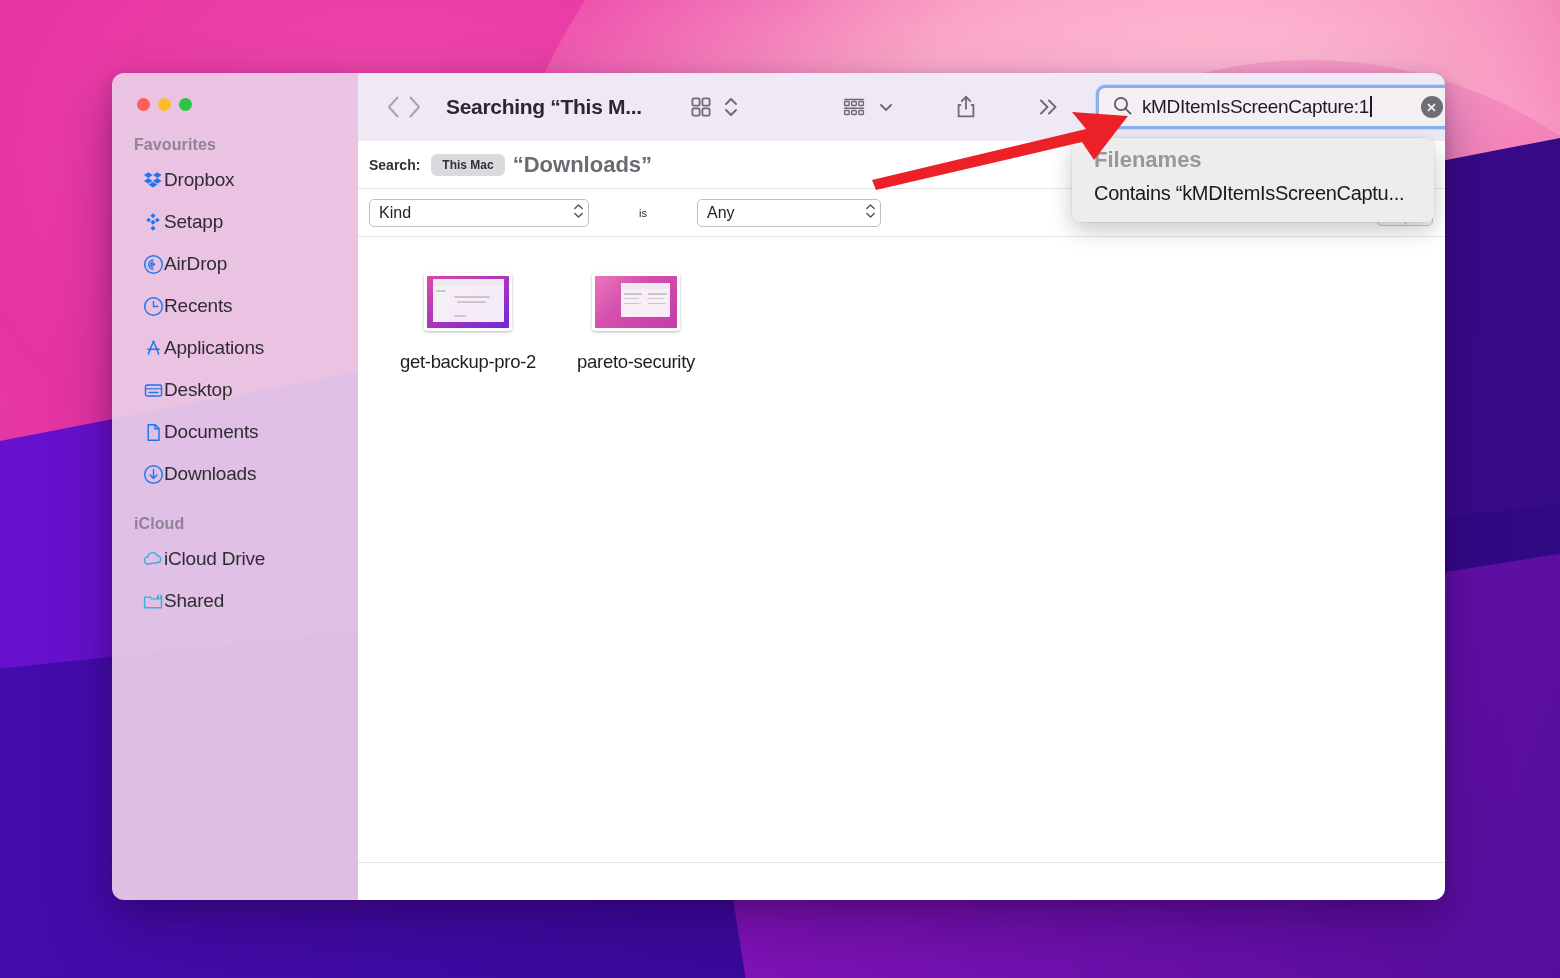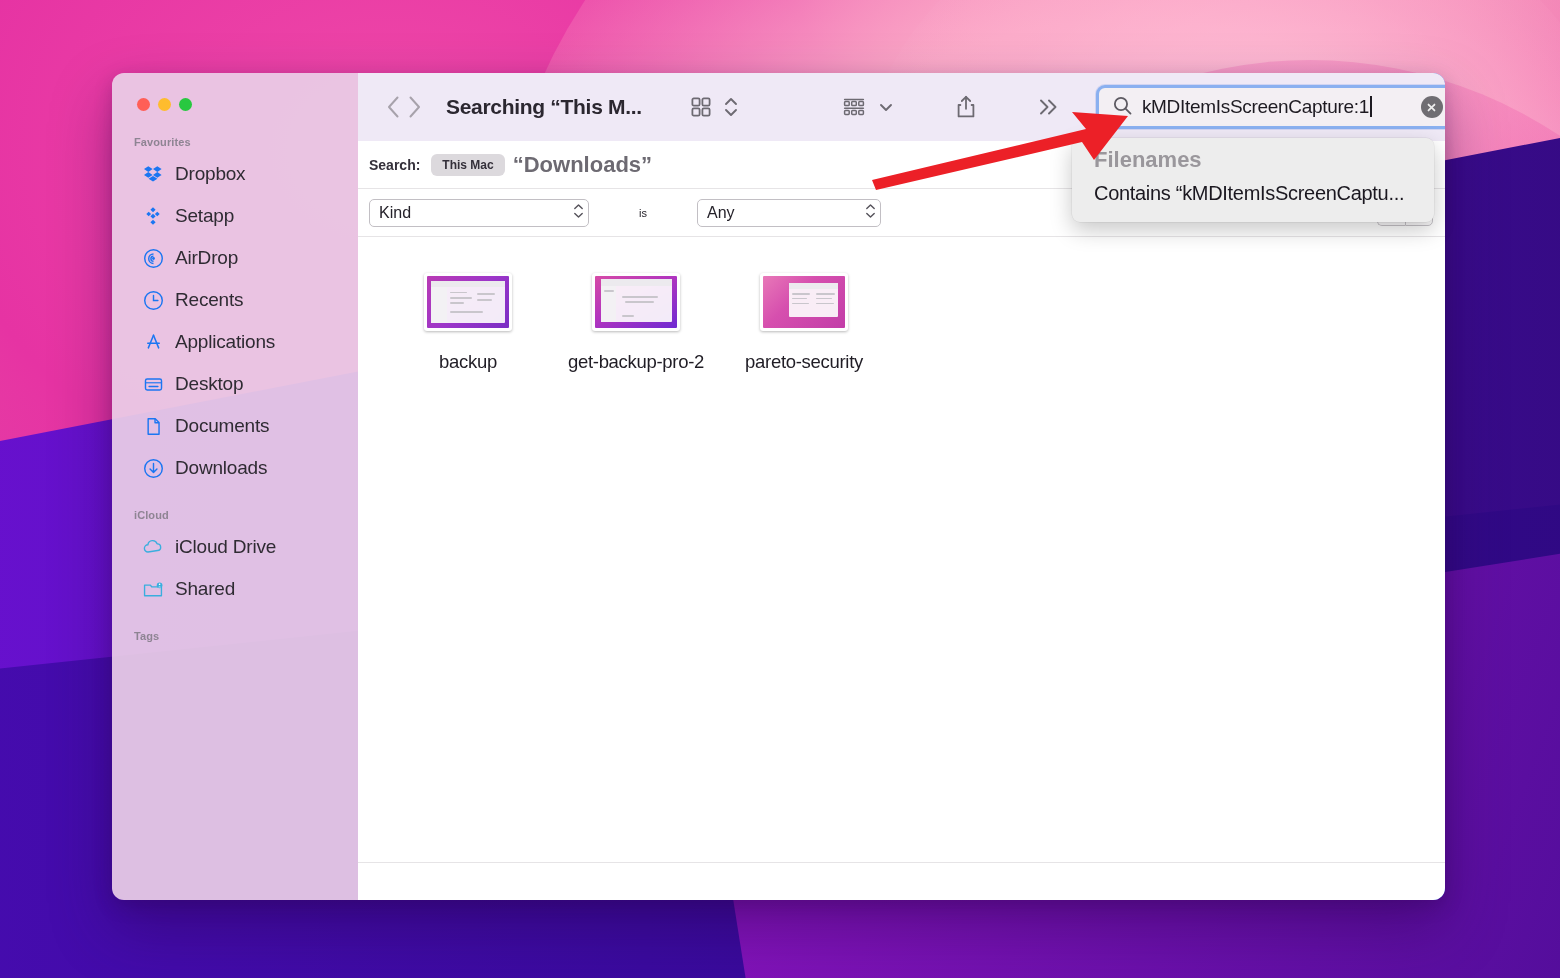--- a/index.html
+++ b/index.html
@@ -79,26 +79,26 @@
   .traffic {
     position:absolute; left:25px; top:25px;
     display:flex; gap:8px;
   }
   .light { width:13px; height:13px; border-radius:50%; }
   .light.red   { background:#ff5f57; }
   .light.amber { background:#febc2e; }
   .light.green { background:#28c840; }
 
   .sb-head {
-    font-size:11px; font-weight:700; color:#8e8493;
+    font-size:16px; font-weight:700; color:#8e8493;
     padding:8px 16px 5px 22px; letter-spacing:.1px;
   }
   .sb-head.spaced { padding-top:20px; }
   .sb-item {
-    display:flex; align-items:center; gap:11px;
+    display:flex; align-items:center; 
     height:42px; padding-left:22px; cursor:default;
     border-radius:6px; margin:0 8px;
   }
   .sb-ico { width:22px; height:22px; flex:0 0 22px; display:flex; align-items:center; justify-content:center; }
   .sb-label { font-size:19px; color:#2f2b33; letter-spacing:-.2px; }
 
   
   #main { flex:1; background:#3b82f6; display:flex; flex-direction:column; min-width:0; }
 
   #toolbar {
@@ -401,21 +401,20 @@
         <svg width="22" height="21" viewBox="0 0 24 22">
           <path d="M2.8 6.2h6.3l1.7 2h10.4v9.6H2.8z" fill="none" stroke="#3aaede" stroke-width="1.5" stroke-linejoin="round"></path>
           <circle cx="19.2" cy="6.4" r="3.1" fill="#3aaede"></circle>
           <circle cx="19.2" cy="5.4" r=".9" fill="#fff"></circle>
           <path d="M17.6 8.6a1.8 1.8 0 0 1 3.2 0z" fill="#fff"></path>
           </svg>
       </span>
       <span class="sb-label">Shared</span>
     </div>
 
-    <div class="sb-head spaced">Tags</div>
   </aside>
 
   <section id="main">
 
     <div id="toolbar">
 
       <div class="nav-chev">
         <svg width="20" height="26" viewBox="0 0 20 26">
             <path d="M13.5 3.5 5 13l8.5 9.5" fill="none" stroke="currentColor" stroke-width="2" stroke-linecap="round" stroke-linejoin="round"></path>
           </svg>
@@ -544,37 +543,20 @@
         </span>
       </div>
       <div class="pm-group">
         <div class="pm-btn minus">–</div>
         <div class="pm-btn plus">+</div>
       </div>
     </div>
 
     <div id="file-grid">
 
-      <div class="file-cell">
-        <div class="thumb-frame">
-          <div class="thumb-inner t1">
-            <div class="t-win">
-              <div class="t-bar"></div>
-                <div class="t-side"></div>
-              <div class="t-line" style="left:26%;top:26%;width:22%"></div>
-              <div class="t-line" style="left:26%;top:38%;width:30%"></div>
-              <div class="t-line" style="left:26%;top:50%;width:18%"></div>
-              <div class="t-line" style="left:62%;top:30%;width:24%"></div>
-              <div class="t-line" style="left:62%;top:44%;width:20%"></div>
-              <div class="t-line" style="left:26%;top:72%;width:44%"></div>
-            </div>
-          </div>
-        </div>
-        <div class="file-name">backup</div>
-      </div>
 
       <div class="file-cell">
         <div class="thumb-frame">
           <div class="thumb-inner t2">
             <div class="t-win">
               <div class="t-bar"></div>
                 <div class="t-side"></div>
               <div class="t-line" style="left:30%;top:40%;width:50%"></div>
               <div class="t-line" style="left:34%;top:52%;width:40%"></div>
               <div class="t-line" style="left:4%;top:26%;width:14%"></div>

